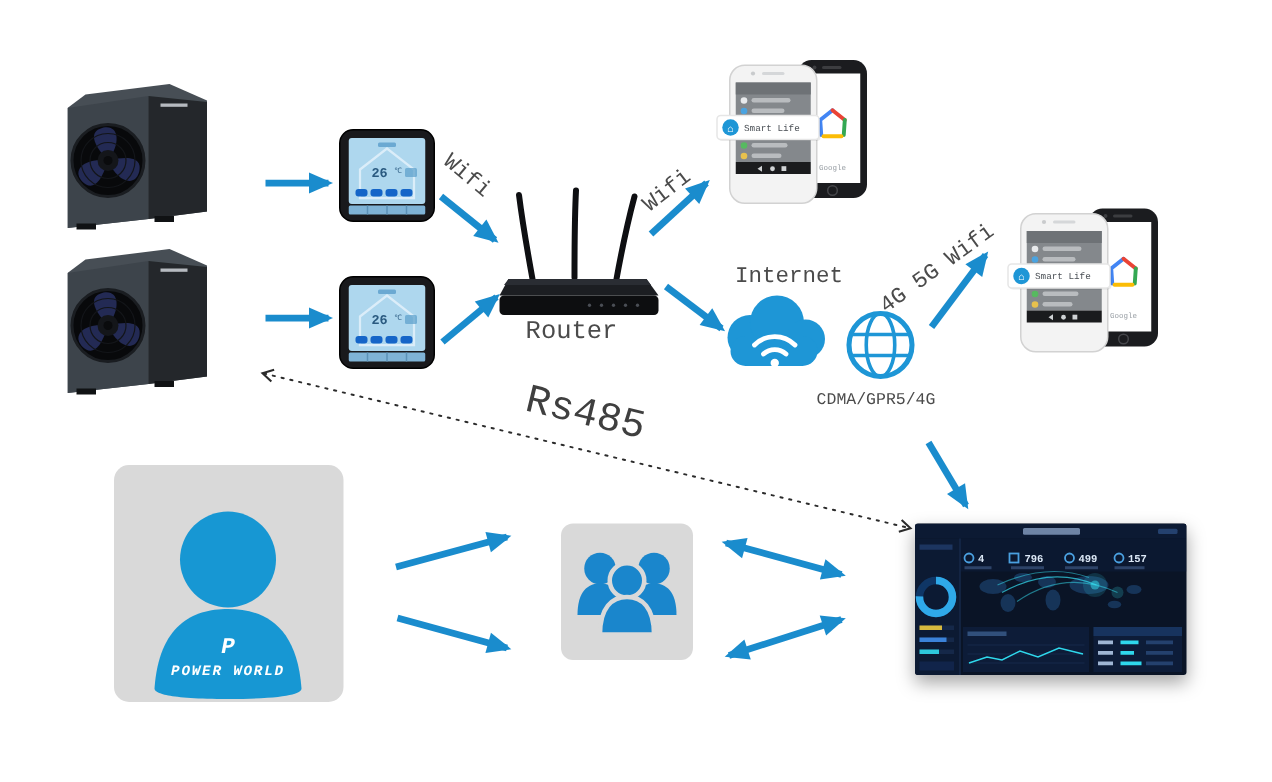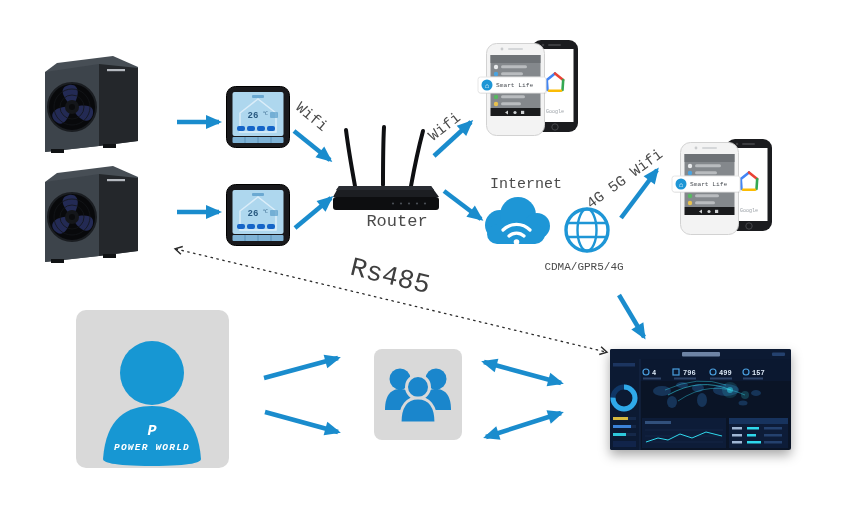--- a/index.html
+++ b/index.html
@@ -101,21 +101,21 @@
     <polygon points="8,62 100,62 103,66 5,66" fill="#2a2d33"></polygon>
     <rect x="2" y="73" width="106" height="13" rx="3" fill="#0d0e10"></rect>
     <g fill="#4a4e55">
       <circle cx="62" cy="79.5" r="1.1"></circle>
         <circle cx="70" cy="79.5" r="1.1"></circle>
       <circle cx="78" cy="79.5" r="1.1"></circle>
         <circle cx="86" cy="79.5" r="1.1"></circle>
       <circle cx="94" cy="79.5" r="1.1"></circle>
     </g>
   </svg>
-  <div class="lbl" style="left:360px;top:212px;width:74px;font-size:17px">Router</div>
+  <div class="lbl" style="left:344px;top:212px;width:74px;font-size:17px">Router</div>
 
   <svg class="abs" style="left:486px;top:40px;overflow:visible" width="92" height="96" viewBox="0 0 92 96">
     <g>
       <rect x="46" y="0" width="46" height="92" rx="9" fill="#1b1c1f"></rect>
       <rect x="50.5" y="9" width="37" height="73" fill="#ffffff"></rect>
       <rect x="62" y="4" width="13" height="2" rx="1" fill="#3c3d40"></rect>
       <circle cx="57" cy="5" r="1.3" fill="#3c3d40"></circle>
       <circle cx="69" cy="87" r="3.2" fill="none" stroke="#45464a" stroke-width="1"></circle>
       <g fill="none" stroke-width="2.6" stroke-linecap="round" stroke-linejoin="round">
         <path d="M61.5,50 L60.8,40 L69,33.5" stroke="#4285f4"></path>

